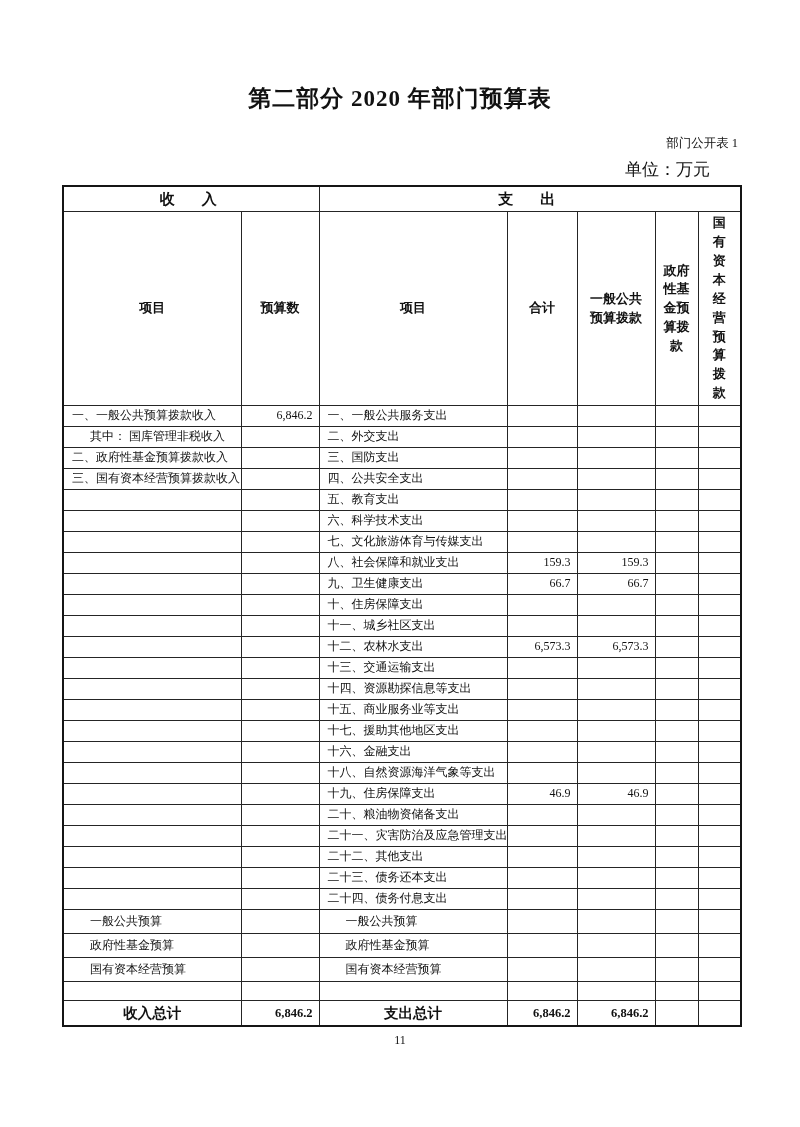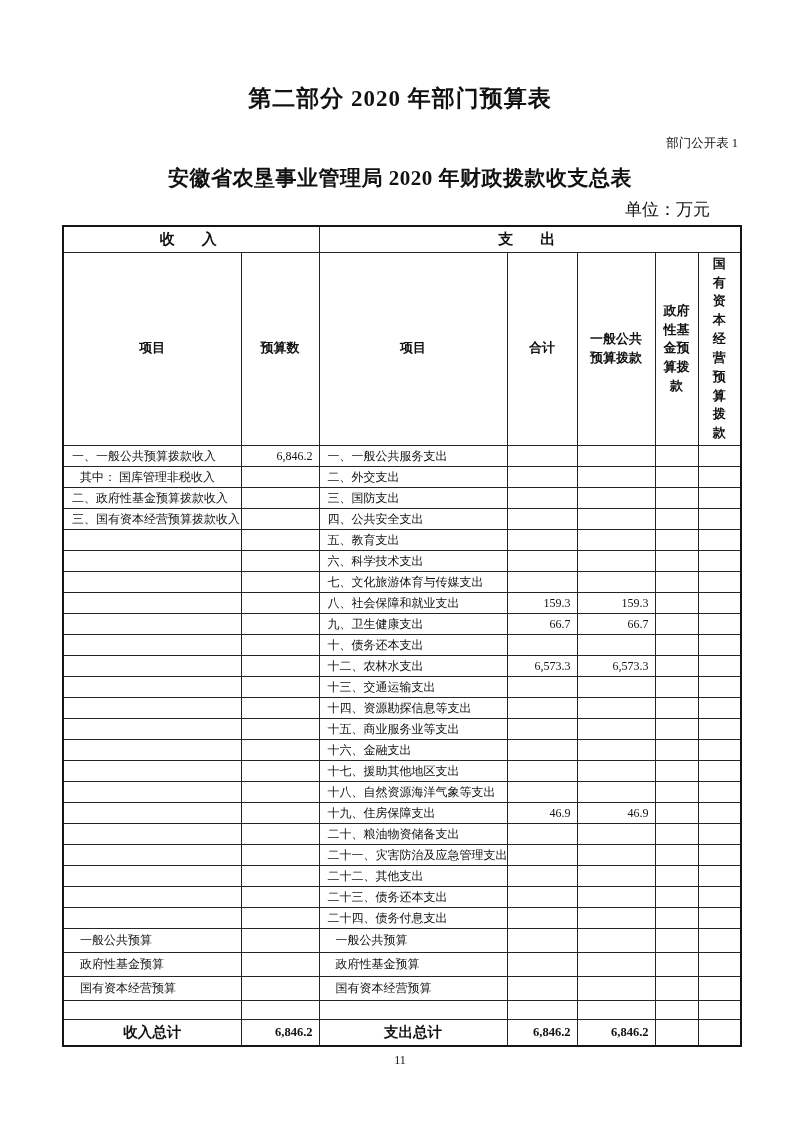--- a/index.html
+++ b/index.html
@@ -83,42 +83,41 @@
   .row-subtotal td.c-item, .row-total td.c-item {
     font-size: 14.5px;
     text-align: center;
     padding-left: 0;
   }
   td.c-item {
     text-align: left;
     padding-left: 8px;
     white-space: nowrap;
   }
-  td.c-item.indent { padding-left: 16px; }
+  td.c-item.indent { padding-left: 26px; }
   td.c-num {
     text-align: right;
     padding-right: 6px;
     white-space: nowrap;
   }
   .page-number {
     margin-top: 6px;
     text-align: center;
     font-size: 12px;
   }
 </style>
 </head>
 <body>
 
 <div class="page">
 
   <div class="section-title">第二部分  2020 年部门预算表</div>
 
   <div class="table-label">部门公开表 1</div>
 
-  <div class="table-title">安徽省农垦事业管理局 2020 年财政拨款收支总表</div>
 
   <div class="unit-note">单位：万元</div>
 
   <table class="budget-table">
     <colgroup>
       <col style="width:178px">
       <col style="width:78px">
       <col style="width:188px">
       <col style="width:70px">
       <col style="width:78px">
@@ -218,21 +217,30 @@
           <td class="c-num"></td>
           <td class="c-item">九、卫生健康支出</td>
           <td class="c-num">66.7</td>
           <td class="c-num">66.7</td>
           <td class="c-num"></td>
           <td class="c-num"></td>
         </tr>
         <tr class="row-item">
           <td class="c-item"></td>
           <td class="c-num"></td>
-          <td class="c-item">十、债务还本支出</td>
+          <td class="c-item">十、住房保障支出</td>
+          <td class="c-num"></td>
+          <td class="c-num"></td>
+          <td class="c-num"></td>
+          <td class="c-num"></td>
+        </tr>
+        <tr class="row-item">
+          <td class="c-item"></td>
+          <td class="c-num"></td>
+          <td class="c-item">十一、城乡社区支出</td>
           <td class="c-num"></td>
           <td class="c-num"></td>
           <td class="c-num"></td>
           <td class="c-num"></td>
         </tr>
         <tr class="row-item">
           <td class="c-item"></td>
           <td class="c-num"></td>
           <td class="c-item">十二、农林水支出</td>
           <td class="c-num">6,573.3</td>
@@ -263,30 +271,30 @@
           <td class="c-num"></td>
           <td class="c-item">十五、商业服务业等支出</td>
           <td class="c-num"></td>
           <td class="c-num"></td>
           <td class="c-num"></td>
           <td class="c-num"></td>
         </tr>
         <tr class="row-item">
           <td class="c-item"></td>
           <td class="c-num"></td>
+          <td class="c-item">十七、援助其他地区支出</td>
+          <td class="c-num"></td>
+          <td class="c-num"></td>
+          <td class="c-num"></td>
+          <td class="c-num"></td>
+        </tr>
+        <tr class="row-item">
+          <td class="c-item"></td>
+          <td class="c-num"></td>
           <td class="c-item">十六、金融支出</td>
-          <td class="c-num"></td>
-          <td class="c-num"></td>
-          <td class="c-num"></td>
-          <td class="c-num"></td>
-        </tr>
-        <tr class="row-item">
-          <td class="c-item"></td>
-          <td class="c-num"></td>
-          <td class="c-item">十七、援助其他地区支出</td>
           <td class="c-num"></td>
           <td class="c-num"></td>
           <td class="c-num"></td>
           <td class="c-num"></td>
         </tr>
         <tr class="row-item">
           <td class="c-item"></td>
           <td class="c-num"></td>
           <td class="c-item">十八、自然资源海洋气象等支出</td>
           <td class="c-num"></td>

